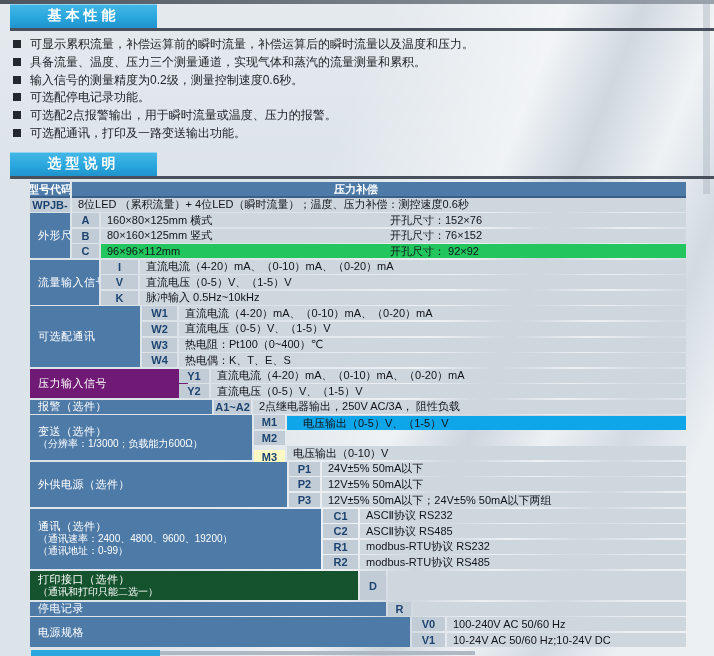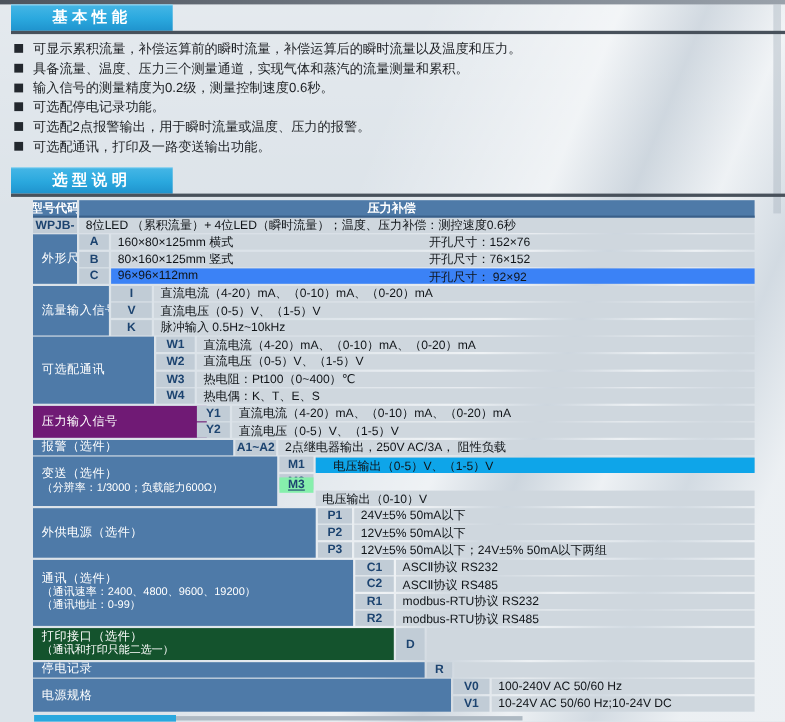--- a/index.html
+++ b/index.html
@@ -96,21 +96,21 @@
     <div class="cell speccell" style="left: 71px; top: 31.1px; width: 585px; height: 14.05px; background: rgb(207, 215, 222); color: rgb(16, 20, 24);">
       <span>160×80×125mm 横式</span>
       <span class="spec2">开孔尺寸：152×76</span>
     </div>
     <div class="cell codecell" style="left: 42px; top: 46.65px; width: 27px; height: 14.05px; background: rgb(193, 204, 214); color: rgb(29, 68, 112);">B</div>
     <div class="cell speccell" style="left: 71px; top: 46.65px; width: 585px; height: 14.05px; background: rgb(207, 215, 222); color: rgb(16, 20, 24);">
       <span>80×160×125mm 竖式</span>
       <span class="spec2">开孔尺寸：76×152</span>
     </div>
     <div class="cell codecell" style="left: 42px; top: 62.2px; width: 27px; height: 14.05px; background: rgb(193, 204, 214); color: rgb(29, 68, 112);">C</div>
-    <div class="cell speccell" style="left: 71px; top: 62.2px; width: 585px; height: 14.05px; background: #3b82f6; color: rgb(16, 20, 24);">
+    <div class="cell speccell" style="left: 71px; top: 62.2px; width: 585px; height: 14.05px; background: #22c55e; color: rgb(16, 20, 24);">
       <span> 96×96×112mm</span>
       <span class="spec2">开孔尺寸： 92×92</span>
     </div>
     <div class="cell lblcell" style="left: 0px; top: 77.75px; width: 69px; height: 45.15px; background: rgb(78, 122, 168);">
       <div class="l1">流量输入信号</div>
     </div>
     <div class="cell codecell" style="left: 71px; top: 77.75px; width: 37px; height: 14.05px; background: rgb(193, 204, 214); color: rgb(29, 68, 112);">I</div>
     <div class="cell speccell" style="left: 110px; top: 77.75px; width: 546px; height: 14.05px; background: rgb(207, 215, 222); color: rgb(16, 20, 24);">
       <span>直流电流（4-20）mA、（0-10）mA、（0-20）mA</span>
     </div>
@@ -164,21 +164,21 @@
       <div class="l2">（分辨率：1/3000；负载能力600Ω）</div>
     </div>
     <div class="cell codecell" style="left: 224px; top: 233.25px; width: 31px; height: 14.05px; background: rgb(193, 204, 214); color: rgb(29, 68, 112);">M1</div>
     <div class="cell speccell" style="left: 257px; top: 233.25px; width: 399px; height: 14.05px; background: rgb(207, 215, 222); color: rgb(16, 20, 24);">
       <span>电流输出（4-20）mA、（0-20）mA、（0-10）mA</span>
     </div>
     <div class="cell codecell" style="left: 224px; top: 248.8px; width: 31px; height: 14.05px; background: rgb(193, 204, 214); color: rgb(29, 68, 112);">M2</div>
     <div class="cell speccell" style="left: 257px; top: 234px; width: 399px; height: 14.05px; background: #0ea5e9; color: rgb(16, 20, 24); padding-left: 16px;">
       <span>电压输出（0-5）V、（1-5）V</span>
     </div>
-    <div class="cell codecell" style="left: 224px; top: 252px; width: 31px; height: 14.05px; background: #86efac; color: rgb(29, 68, 112); text-decoration: underline;">M3</div>
+    <div class="cell codecell" style="left: 224px; top: 268px; width: 31px; height: 14.05px; background: #fef9c3; color: rgb(29, 68, 112); text-decoration: underline;">M3</div>
     <div class="cell speccell" style="left: 257px; top: 264.35px; width: 399px; height: 14.05px; background: rgb(207, 215, 222); color: rgb(16, 20, 24);">
       <span>电压输出（0-10）V</span>
     </div>
     <div class="cell lblcell" style="left: 0px; top: 279.9px; width: 257px; height: 45.15px; background: rgb(78, 122, 168);">
       <div class="l1">外供电源（选件）</div>
     </div>
     <div class="cell codecell" style="left: 259px; top: 279.9px; width: 31px; height: 14.05px; background: rgb(193, 204, 214); color: rgb(29, 68, 112);">P1</div>
     <div class="cell speccell" style="left: 292px; top: 279.9px; width: 364px; height: 14.05px; background: rgb(207, 215, 222); color: rgb(16, 20, 24);">
       <span>24V±5%  50mA以下</span>
     </div>

